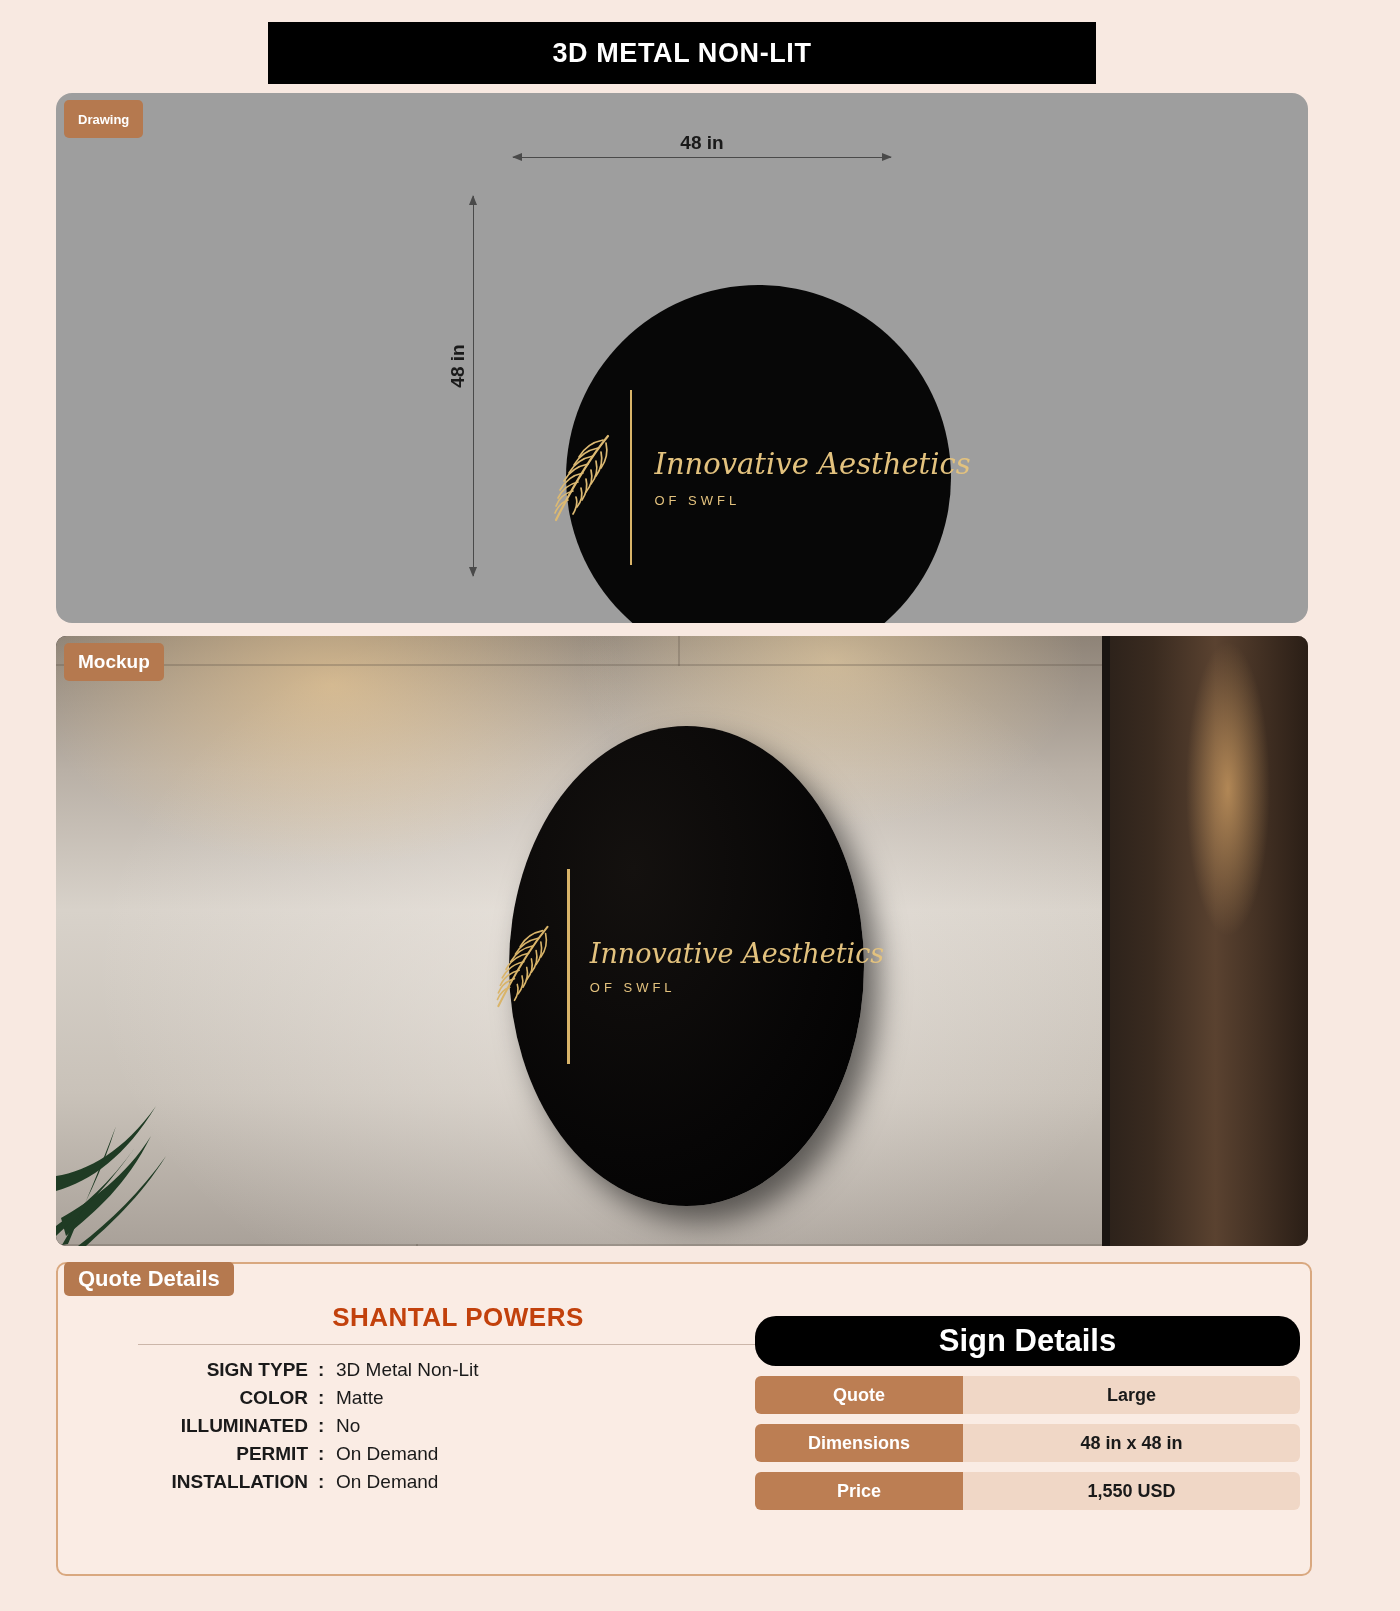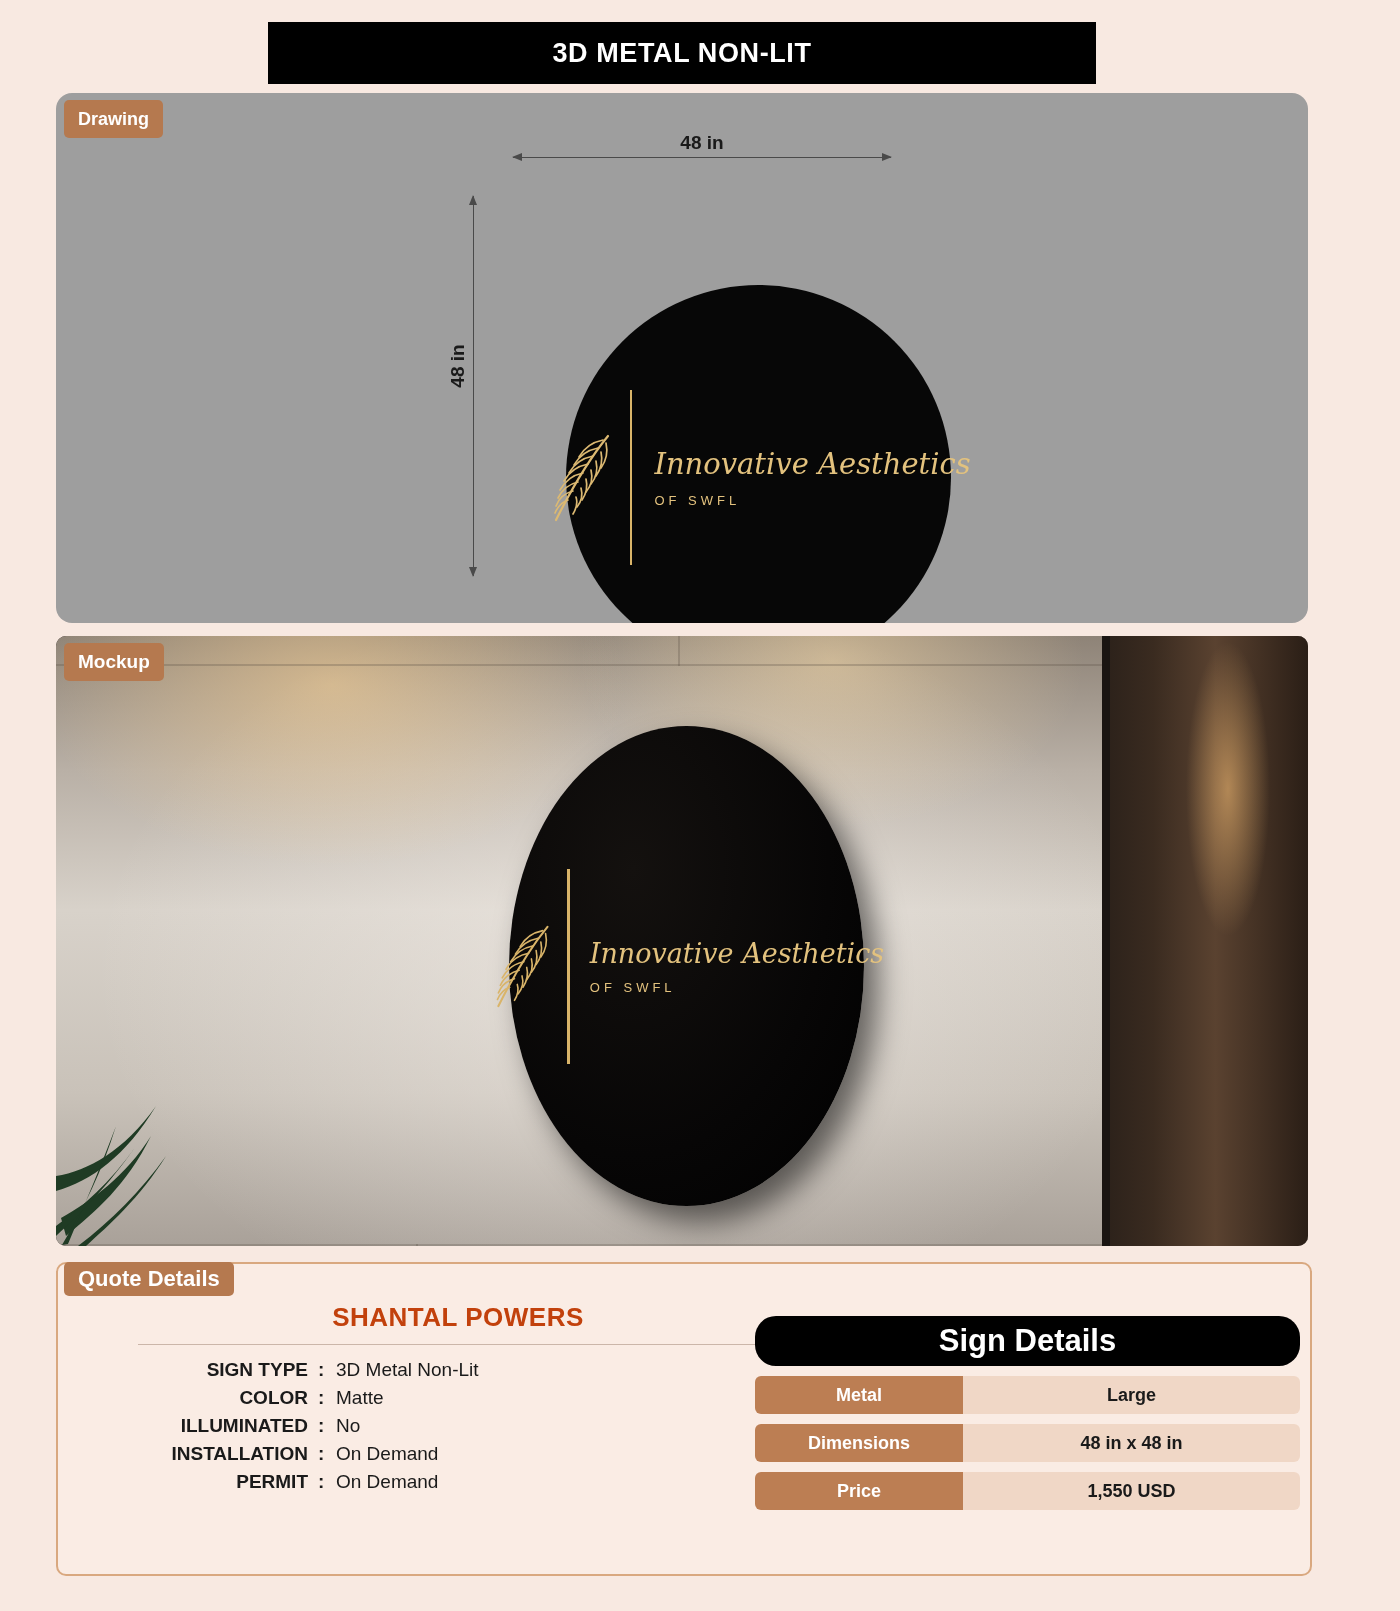--- a/index.html
+++ b/index.html
@@ -58,21 +58,21 @@
     width: 1252px;
     height: 530px;
     background: #9e9e9e;
     border-radius: 16px;
     overflow: hidden;
   }
   .tag-drawing {
     left: 64px;
     top: 100px;
     height: 38px;
-    font-size: 18px;
+    font-size: 13px;
   }
 
   
   .dim-top {
     position: absolute;
     left: 513px;
     top: 157px;
     width: 378px;
     height: 2px;
   }
@@ -498,36 +498,36 @@
           <td class="spec-label">COLOR</td>
           <td class="spec-colon">:</td>
           <td>Matte</td>
         </tr>
         <tr>
           <td class="spec-label">ILLUMINATED</td>
           <td class="spec-colon">:</td>
           <td>No</td>
         </tr>
         <tr>
-          <td class="spec-label">INSTALLATION</td>
+          <td class="spec-label">PERMIT</td>
           <td class="spec-colon">:</td>
           <td>On Demand</td>
         </tr>
         <tr>
-          <td class="spec-label">PERMIT</td>
+          <td class="spec-label">INSTALLATION</td>
           <td class="spec-colon">:</td>
           <td>On Demand</td>
         </tr>
       </tbody>
     </table>
 
     <div class="sign-details">
       <div class="sd-header">Sign Details</div>
       <div class="sd-row">
-        <div class="sd-key">Metal</div>
+        <div class="sd-key">Quote</div>
         <div class="sd-val">Large</div>
       </div>
       <div class="sd-row">
         <div class="sd-key">Dimensions</div>
         <div class="sd-val">48 in x 48 in</div>
       </div>
       <div class="sd-row">
         <div class="sd-key">Price</div>
         <div class="sd-val">1,550 USD</div>
       </div>

